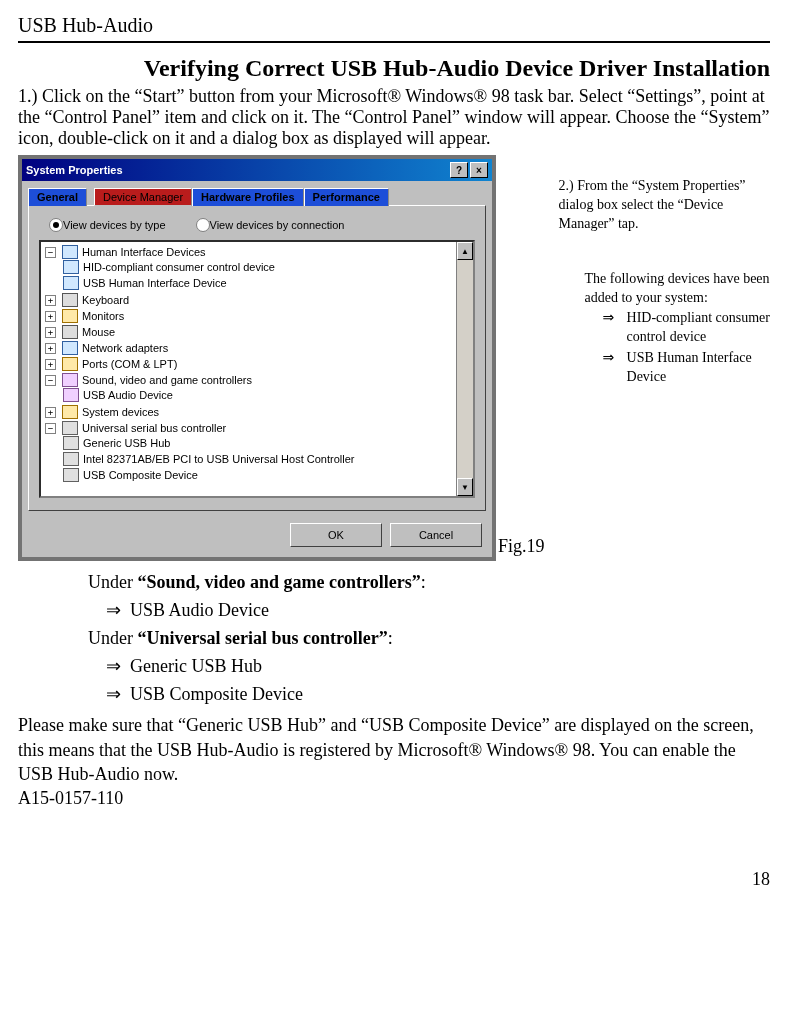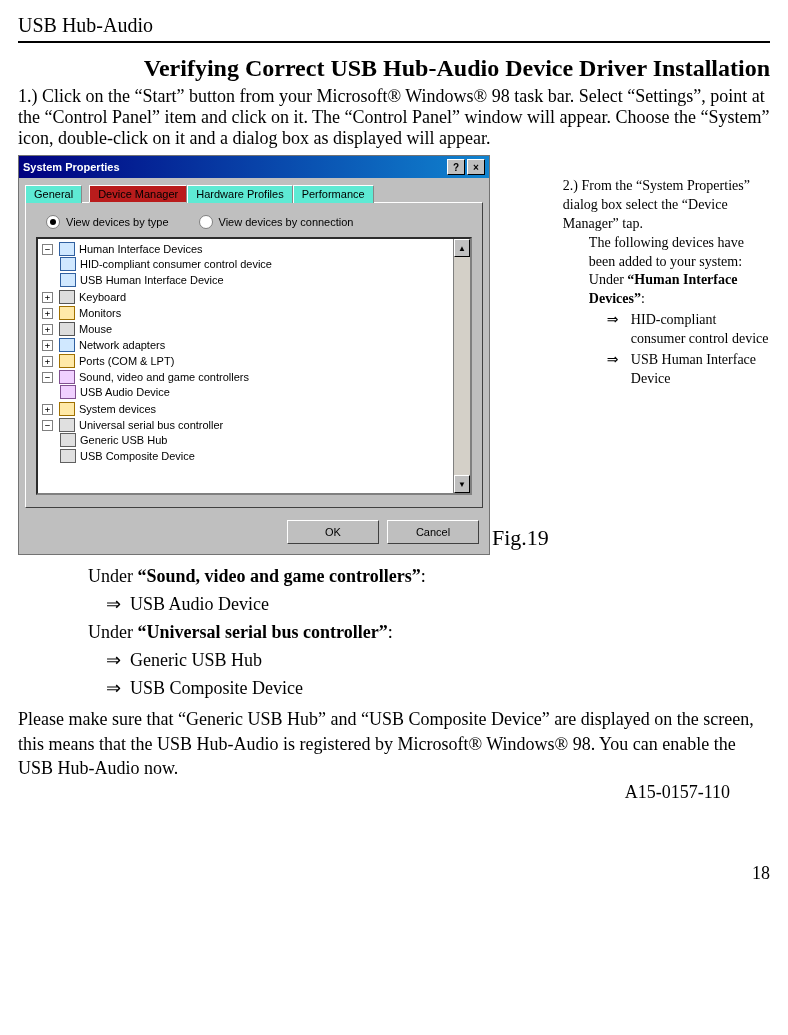--- a/index.html
+++ b/index.html
@@ -28,21 +28,21 @@
   .step1-wrap { margin-bottom: 6px; }
 
   .two-col {
     display: flex;
     gap: 14px;
     align-items: flex-start;
   }
   .screenshot {
     width: 470px;
     background: #bfbfbf;
-    border: 1px solid #737373;
+    border: 4px solid #737373;
     font-family: "MS Sans Serif", Tahoma, Arial, sans-serif;
     font-size: 11px;
     color: #000;
   }
   .win-titlebar {
     background: linear-gradient(to right, #000080, #1084d0);
     color: #fff;
     font-weight: bold;
     padding: 3px 4px;
     display: flex;
@@ -58,49 +58,50 @@
     margin-left: 2px;
     display: inline-flex; align-items:center; justify-content:center;
     font-size: 10px; color:#000; font-weight:bold;
   }
   .tabs {
     display: flex;
     padding: 6px 6px 0 6px;
     gap: 0;
   }
   .tab {
-    background: #5eead4;
+    background: #1d4ed8;
     border: 1px solid #888;
     border-top-color:#fff; border-left-color:#fff;
     border-bottom: none;
     padding: 2px 8px;
     font-size: 11px;
     position: relative;
     top: 1px;
+    font-weight: bold;
   }
   .tab.active {
     background: #b91c1c;
     border-bottom: 1px solid #bfbfbf;
     font-weight: normal;
     z-index: 2;
     margin-left: 7px;
   }
   .tab-panel {
     margin: 0 6px 6px 6px;
     border: 1px solid #888;
     border-top-color:#fff; border-left-color:#fff; border-right-color:#404040; border-bottom-color:#404040;
     background: #bfbfbf;
     padding: 10px 10px 12px 10px;
   }
   .radios {
     display: flex;
     gap: 30px;
     margin: 2px 0 8px 10px;
   }
-  .radios label { display:flex; align-items:center; gap:6px; }
+  .radios label { display:flex; align-items:center; }
   .radio-dot {
     width: 12px; height: 12px; border-radius: 50%;
     background: #fff; border: 1px solid #808080;
     display:inline-flex; align-items:center; justify-content:center;
   }
   .radio-dot.checked::after {
     content:""; width:6px; height:6px; background:#000; border-radius:50%;
   }
   .tree-box {
     background: #fff;
@@ -154,21 +155,21 @@
     border:1px solid #000; border-top-color:#fff; border-left-color:#fff; border-right-color:#404040; border-bottom-color:#404040;
     font-size:11px;
     display:inline-flex; align-items:center; justify-content:center;
   }
   .dlg-buttons {
     display:flex; gap:8px; justify-content:flex-end;
     padding: 6px 10px 10px 0;
   }
   .fig-label {
     font-family: "Times New Roman", serif;
-    font-size: 22px;
+    font-size: 18px;
     align-self: flex-end;
     margin-left: 2px;
     position: relative;
     top: -4px;
   }
   .right-col {
     flex: 1;
     font-size: 14px;
     line-height: 1.35;
     padding-top: 22px;
@@ -187,21 +188,21 @@
     content: "\21D2";
     position: absolute;
     left: 0;
     top: 0;
   }
   .indent-block {
     margin-left: 70px;
     line-height:1.45;
   }
   .closing { margin-top: 6px; line-height:1.35; }
-  .docnum { text-align: right; margin-right: 40px; margin-top: 2px; }
+  .docnum { margin-right: 40px; margin-top: 2px; }
   .pagenum { text-align: right; margin-top: 60px; font-size: 18px; }
   .under-pre { display:inline; }
   .bold { font-weight: bold; }
   .shot-row { display:flex; align-items:flex-end; }
 </style>
 </head>
 <body>
 
 <div class="header-right">USB Hub-Audio</div>
 <hr class="hr">
@@ -332,20 +333,26 @@
                 <ul>
                   <li>
                       <div class="node">
                         <span class="ico usb"></span>
                         <span>Generic USB Hub</span>
                       </div>
                     </li>
                   <li>
                       <div class="node">
                         <span class="ico usb"></span>
+                        <span>Intel 82371AB/EB PCI to USB Universal Host Controller</span>
+                      </div>
+                    </li>
+                  <li>
+                      <div class="node">
+                        <span class="ico usb"></span>
                         <span>USB Composite Device</span>
                       </div>
                     </li>
                 </ul>
               </li>
             </ul>
           </div>
         </div>
       </div>
       <div class="dlg-buttons">
@@ -354,25 +361,22 @@
       </div>
     </div>
     <span class="fig-label">Fig.19</span>
   </div>
 
   <div class="right-col">
     <div>
       <span>2.)</span>
       <span>From the “System Properties” dialog box select the “Device Manager” tap.</span>
     </div>
-    <div style="margin-left:26px;">
+    <div style="margin-left:26px;margin-top:36px;">
       <div>The following devices have been added to your system:</div>
-      <div>
-        <span class="under-pre">Under </span><span class="bold">“Human Interface Devices”</span><span>:</span>
-      </div>
       <ul class="arrow-list">
         <li>HID-compliant consumer control device</li>
         <li>USB Human Interface Device</li>
       </ul>
     </div>
   </div>
 </div>
 
 <div class="indent-block" style="margin-top:8px;">
   <div>

